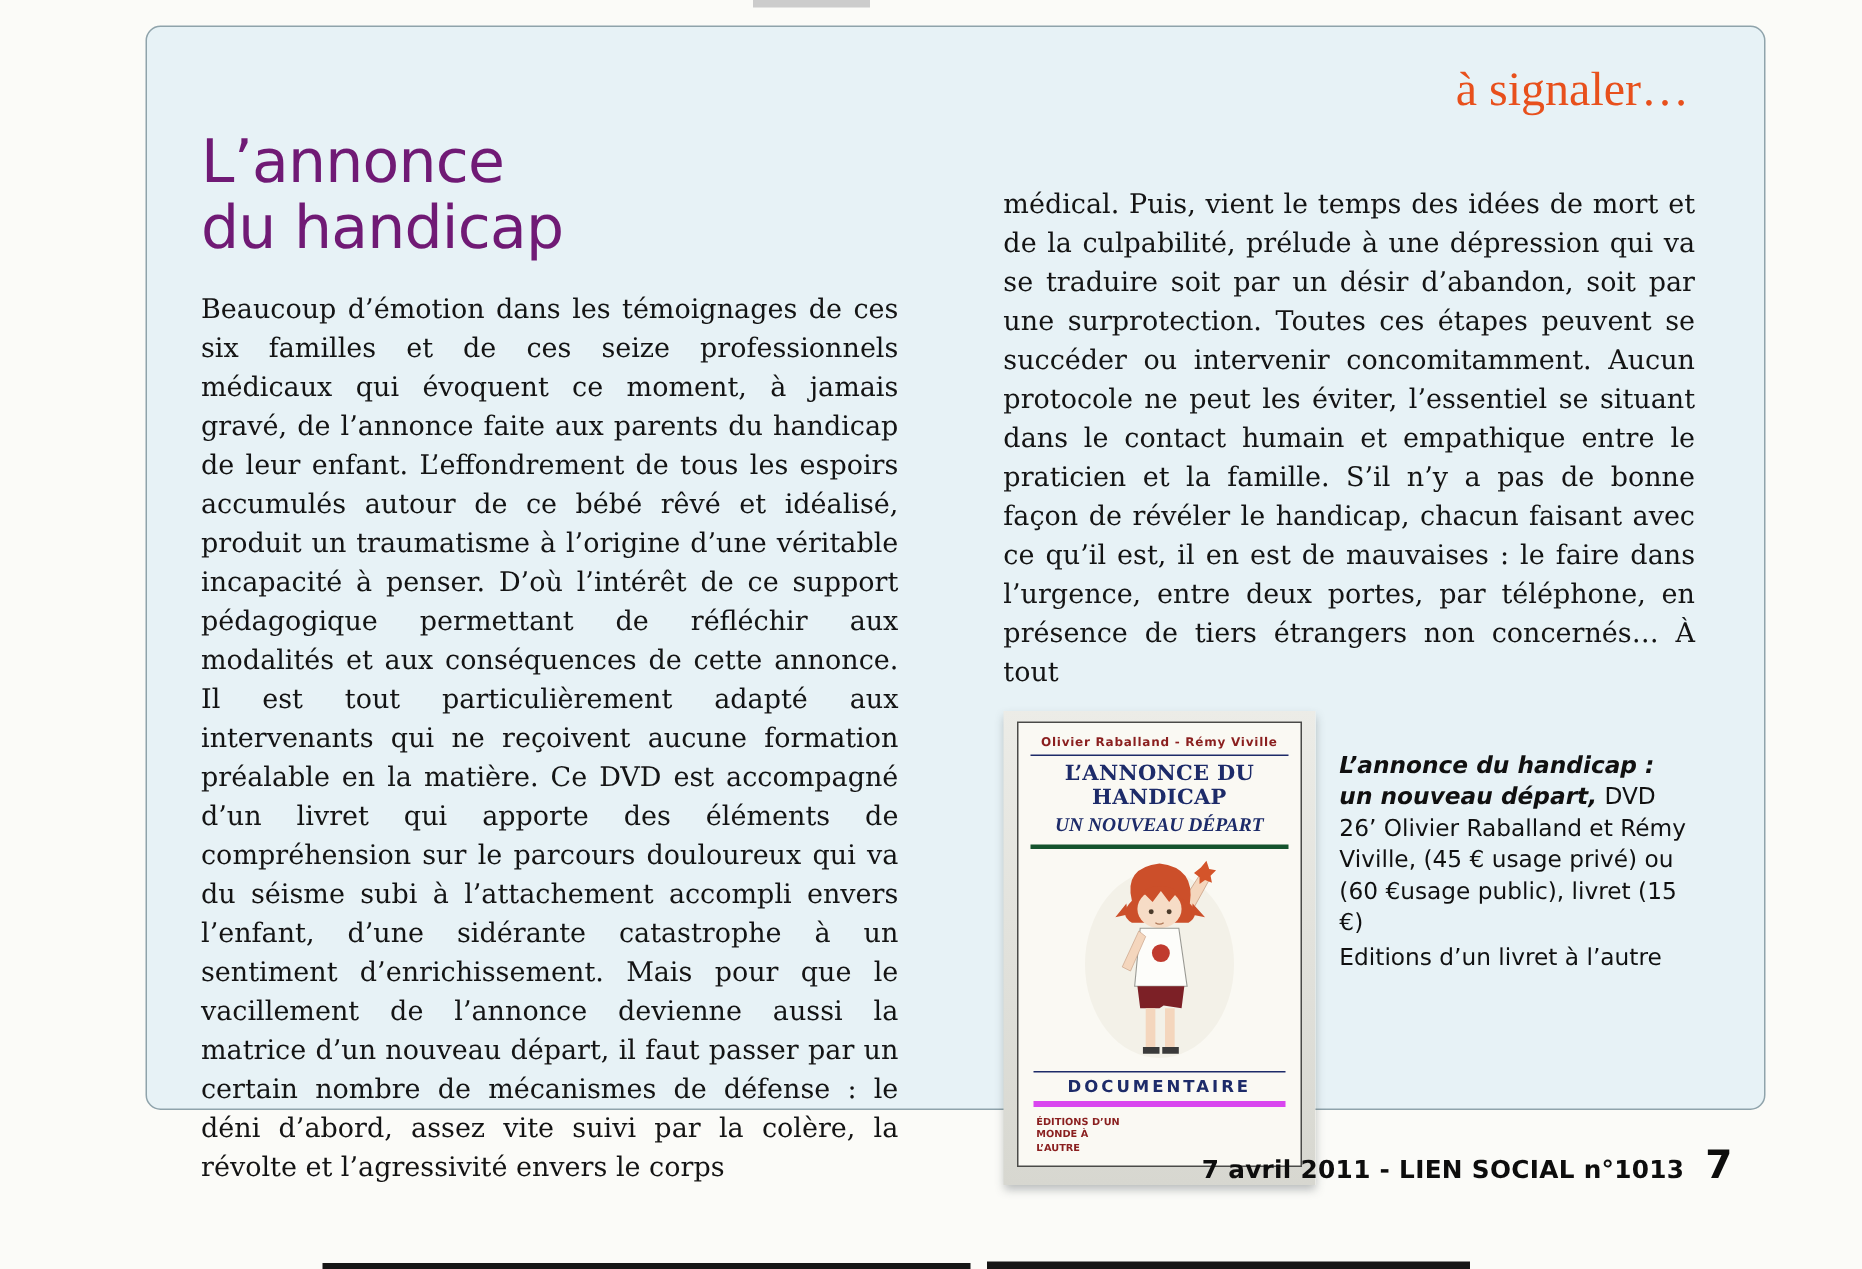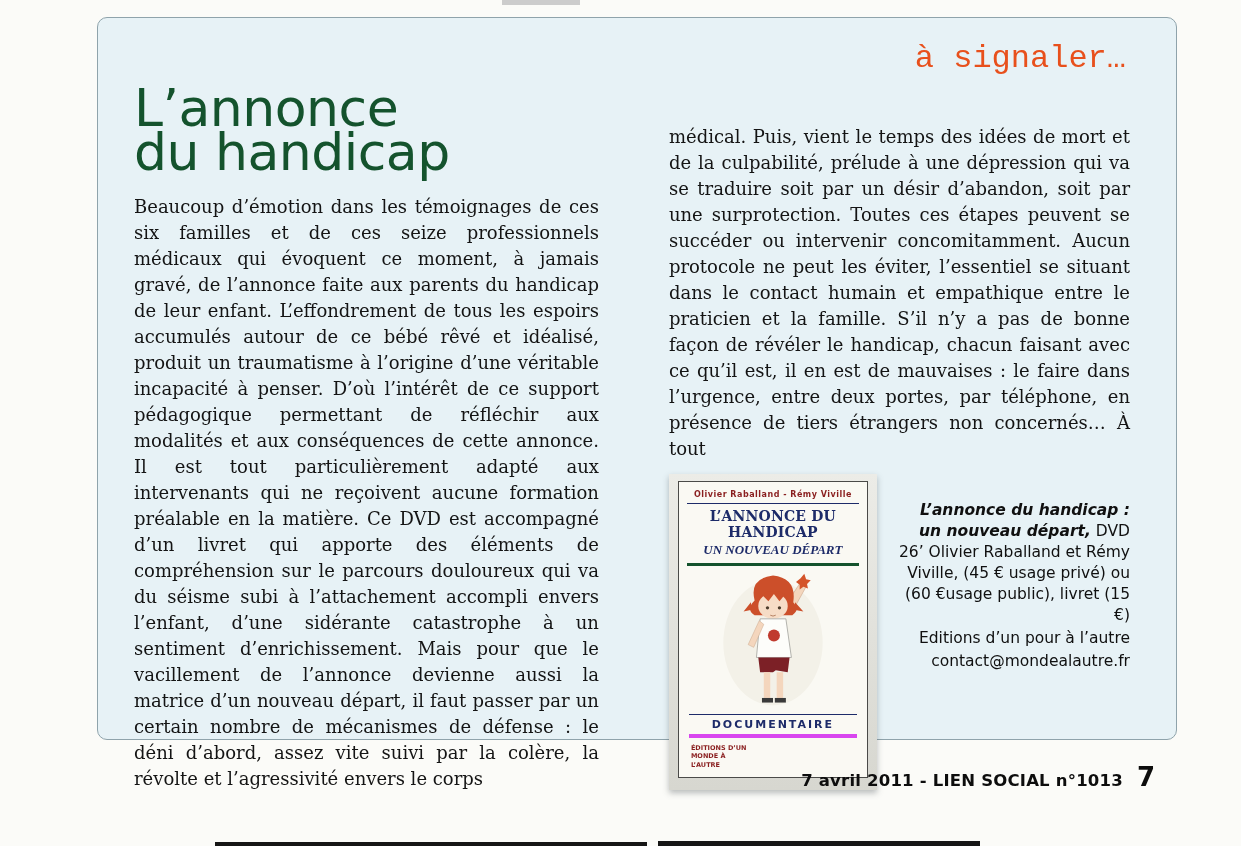--- a/index.html
+++ b/index.html
@@ -15,36 +15,36 @@
     left: 97px; top: 17px;
     width: 1080px; height: 723px;
     box-sizing: border-box;
     background: #e7f2f6;
     border: 1px solid #8fa3ab;
     border-radius: 10px;
     padding: 20px 46px 0 36px;
   }
   .signal-header {
     text-align: right;
-    font-family: Liberation Mono, monospace;
+    font-family: Liberation Serif, serif;
     font-size: 32px;
     line-height: 38px;
     color: #e8501c;
     margin-top: 2px;
     padding-right: 4px;
   }
   .columns { display: flex; gap: 26px; margin-top: 8px; }
   .col-left  { width: 487px; }
   .col-right { width: 483px; padding-top: 38px; box-sizing: border-box; margin-left: 44px; }
   .article-title {
     font-family: "DejaVu Sans", sans-serif;
     font-weight: 400;
-    font-size: 52px;
+    font-size: 40px;
     line-height: 44px;
-    color: #14532d;
+    color: #701a75;
     margin: 0 0 20px 0;
     letter-spacing: -0.5px;
   }
   .body-text {
     font-family: "DejaVu Serif", serif;
     font-size: 18px;
     line-height: 26px;
     color: #141414;
     text-align: justify;
     margin: 0;
@@ -110,21 +110,21 @@
     margin: 6px 0 2px 6px;
   }
   .beside { flex: 1; min-width: 0; }
   .caption {
     margin-top: 26px;
     font-family: "DejaVu Sans", sans-serif;
     font-size: 15.5px;
     line-height: 21px;
     color: #101010;
   }
-  .caption p { margin: 0; text-align: right; }
+  .caption p { margin: 0; }
   .caption .cap-line { margin-top: 2px; }
   .cap-bold { font-weight: bold; font-style: italic; }
   .footer {
     position: absolute;
     right: 86px; top: 762px;
     display: flex; align-items: baseline; gap: 14px;
     font-family: "DejaVu Sans", sans-serif;
     color: #0d0d0d;
   }
   .footer-issue { font-size: 16.5px; font-weight: bold; letter-spacing: 0.2px; }
@@ -183,22 +183,21 @@
             </div>
             <div class="dvd-genre">DOCUMENTAIRE</div>
             <div class="dvd-publisher">ÉDITIONS D’UN MONDE À L’AUTRE</div>
           </div>
         </div>
 
         <div class="beside">
 
           <div class="caption">
             <p><span class="cap-bold">L’annonce du handicap : un nouveau départ,</span> <span>DVD 26’ Olivier Raballand et Rémy Viville, (45 € usage privé) ou (60 €usage public), livret (15 €)</span></p>
-            <p class="cap-line">Editions d’un pour à l’autre</p>
-            <p class="cap-line">contact@mondealautre.fr</p>
+            <p class="cap-line">Editions d’un livret à l’autre</p>
           </div>
         </div>
 
       </div>
     </div>
 
   </div>
 </div>
 
 <div class="footer">

